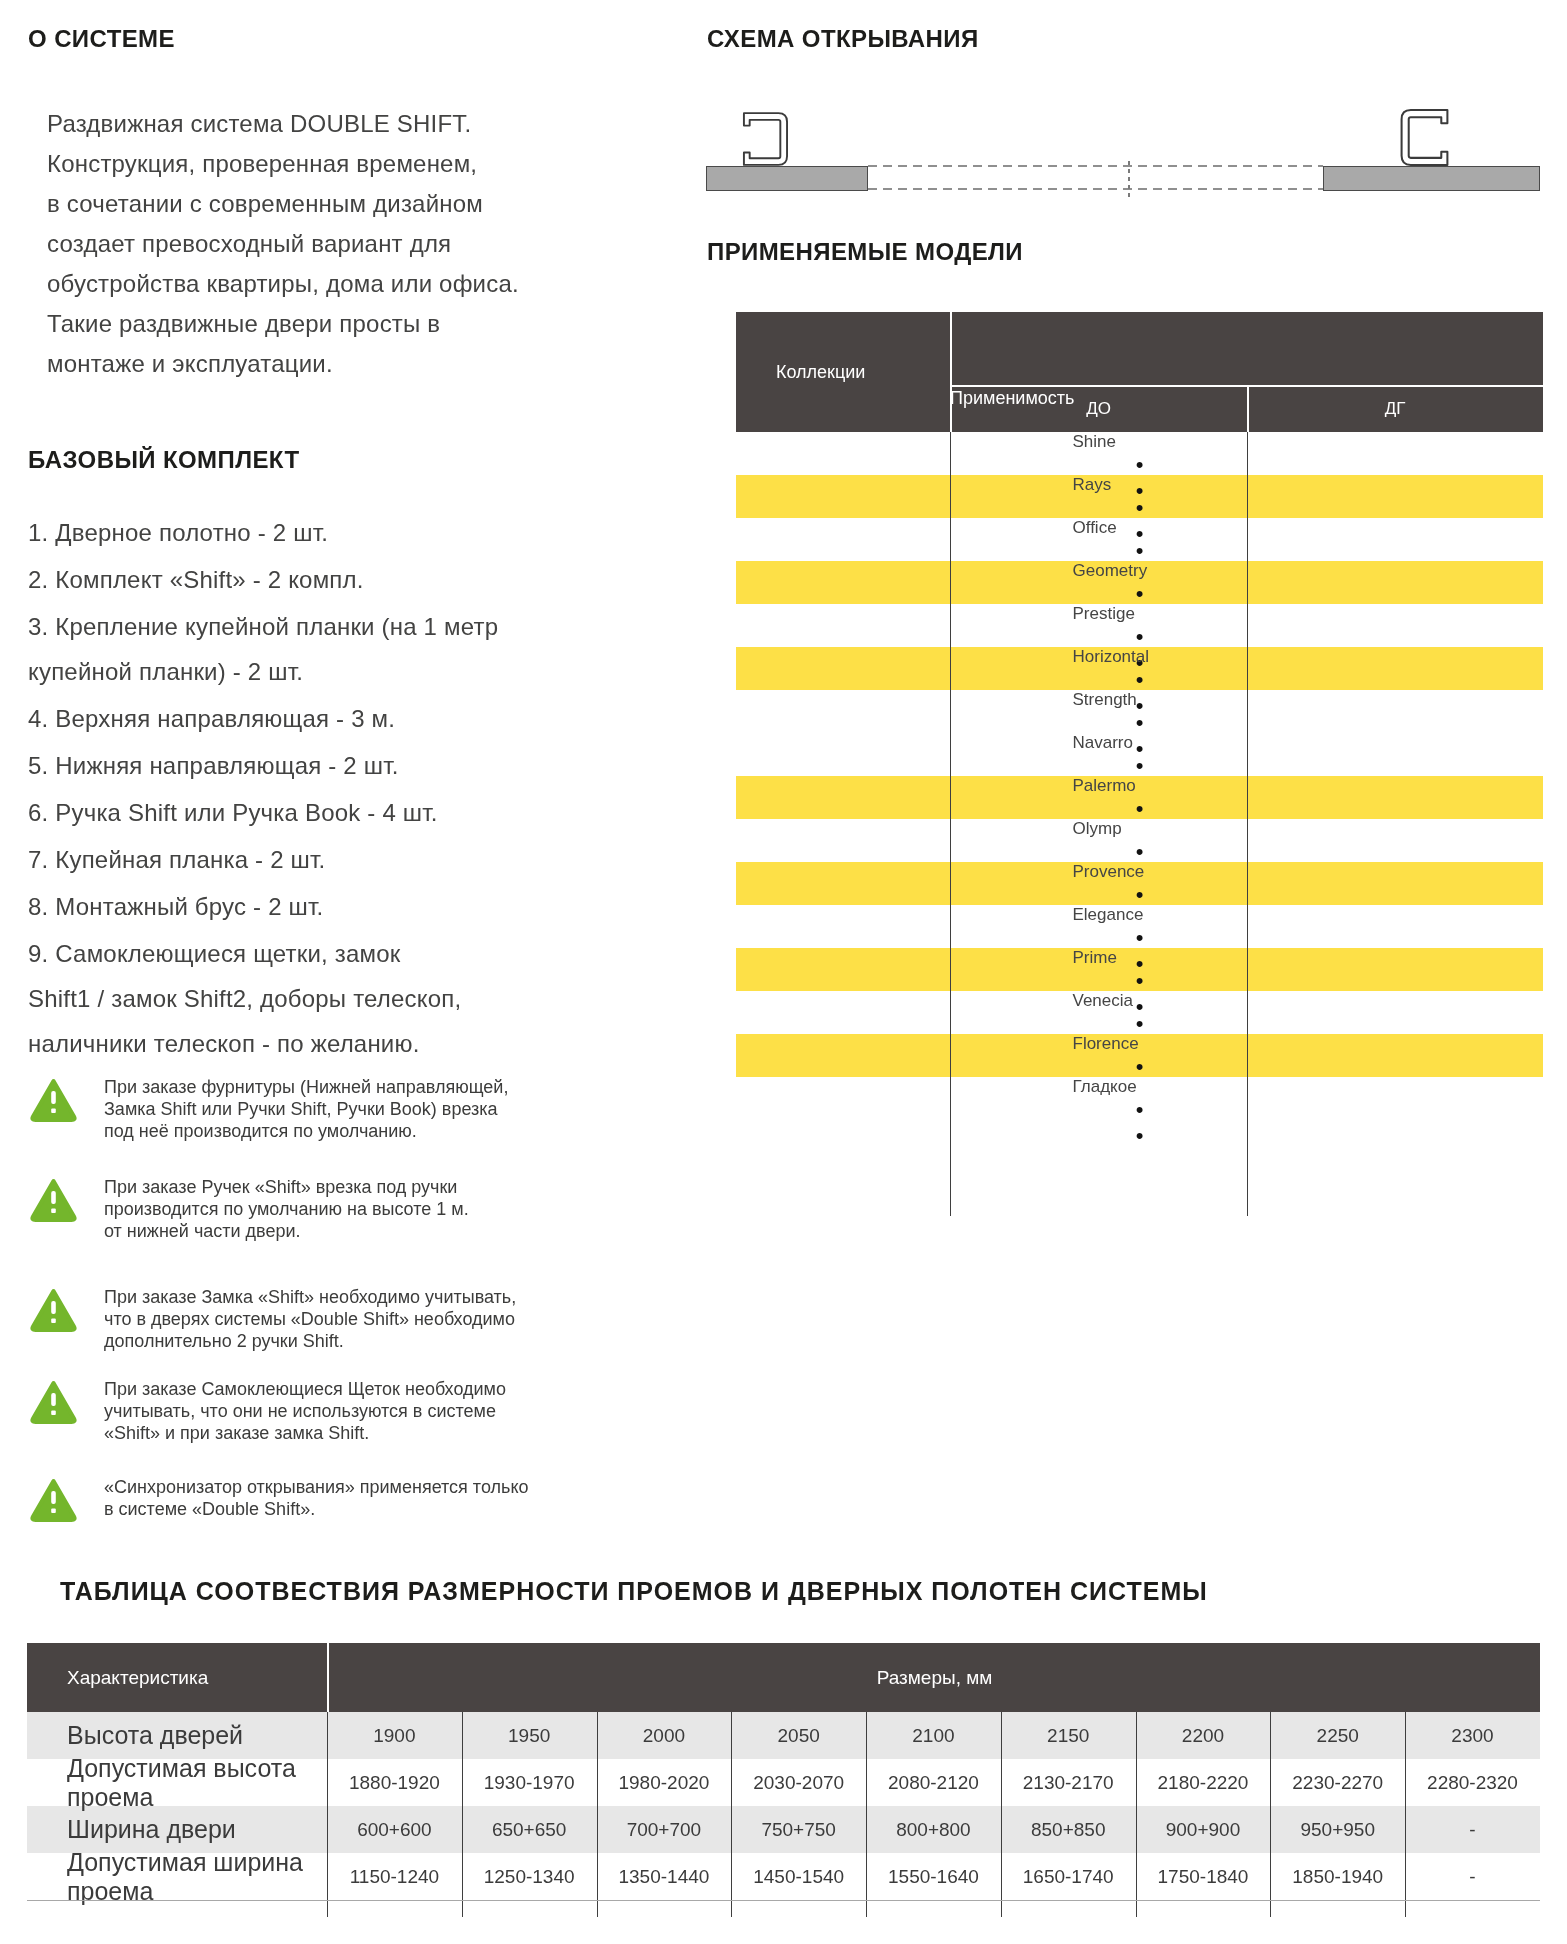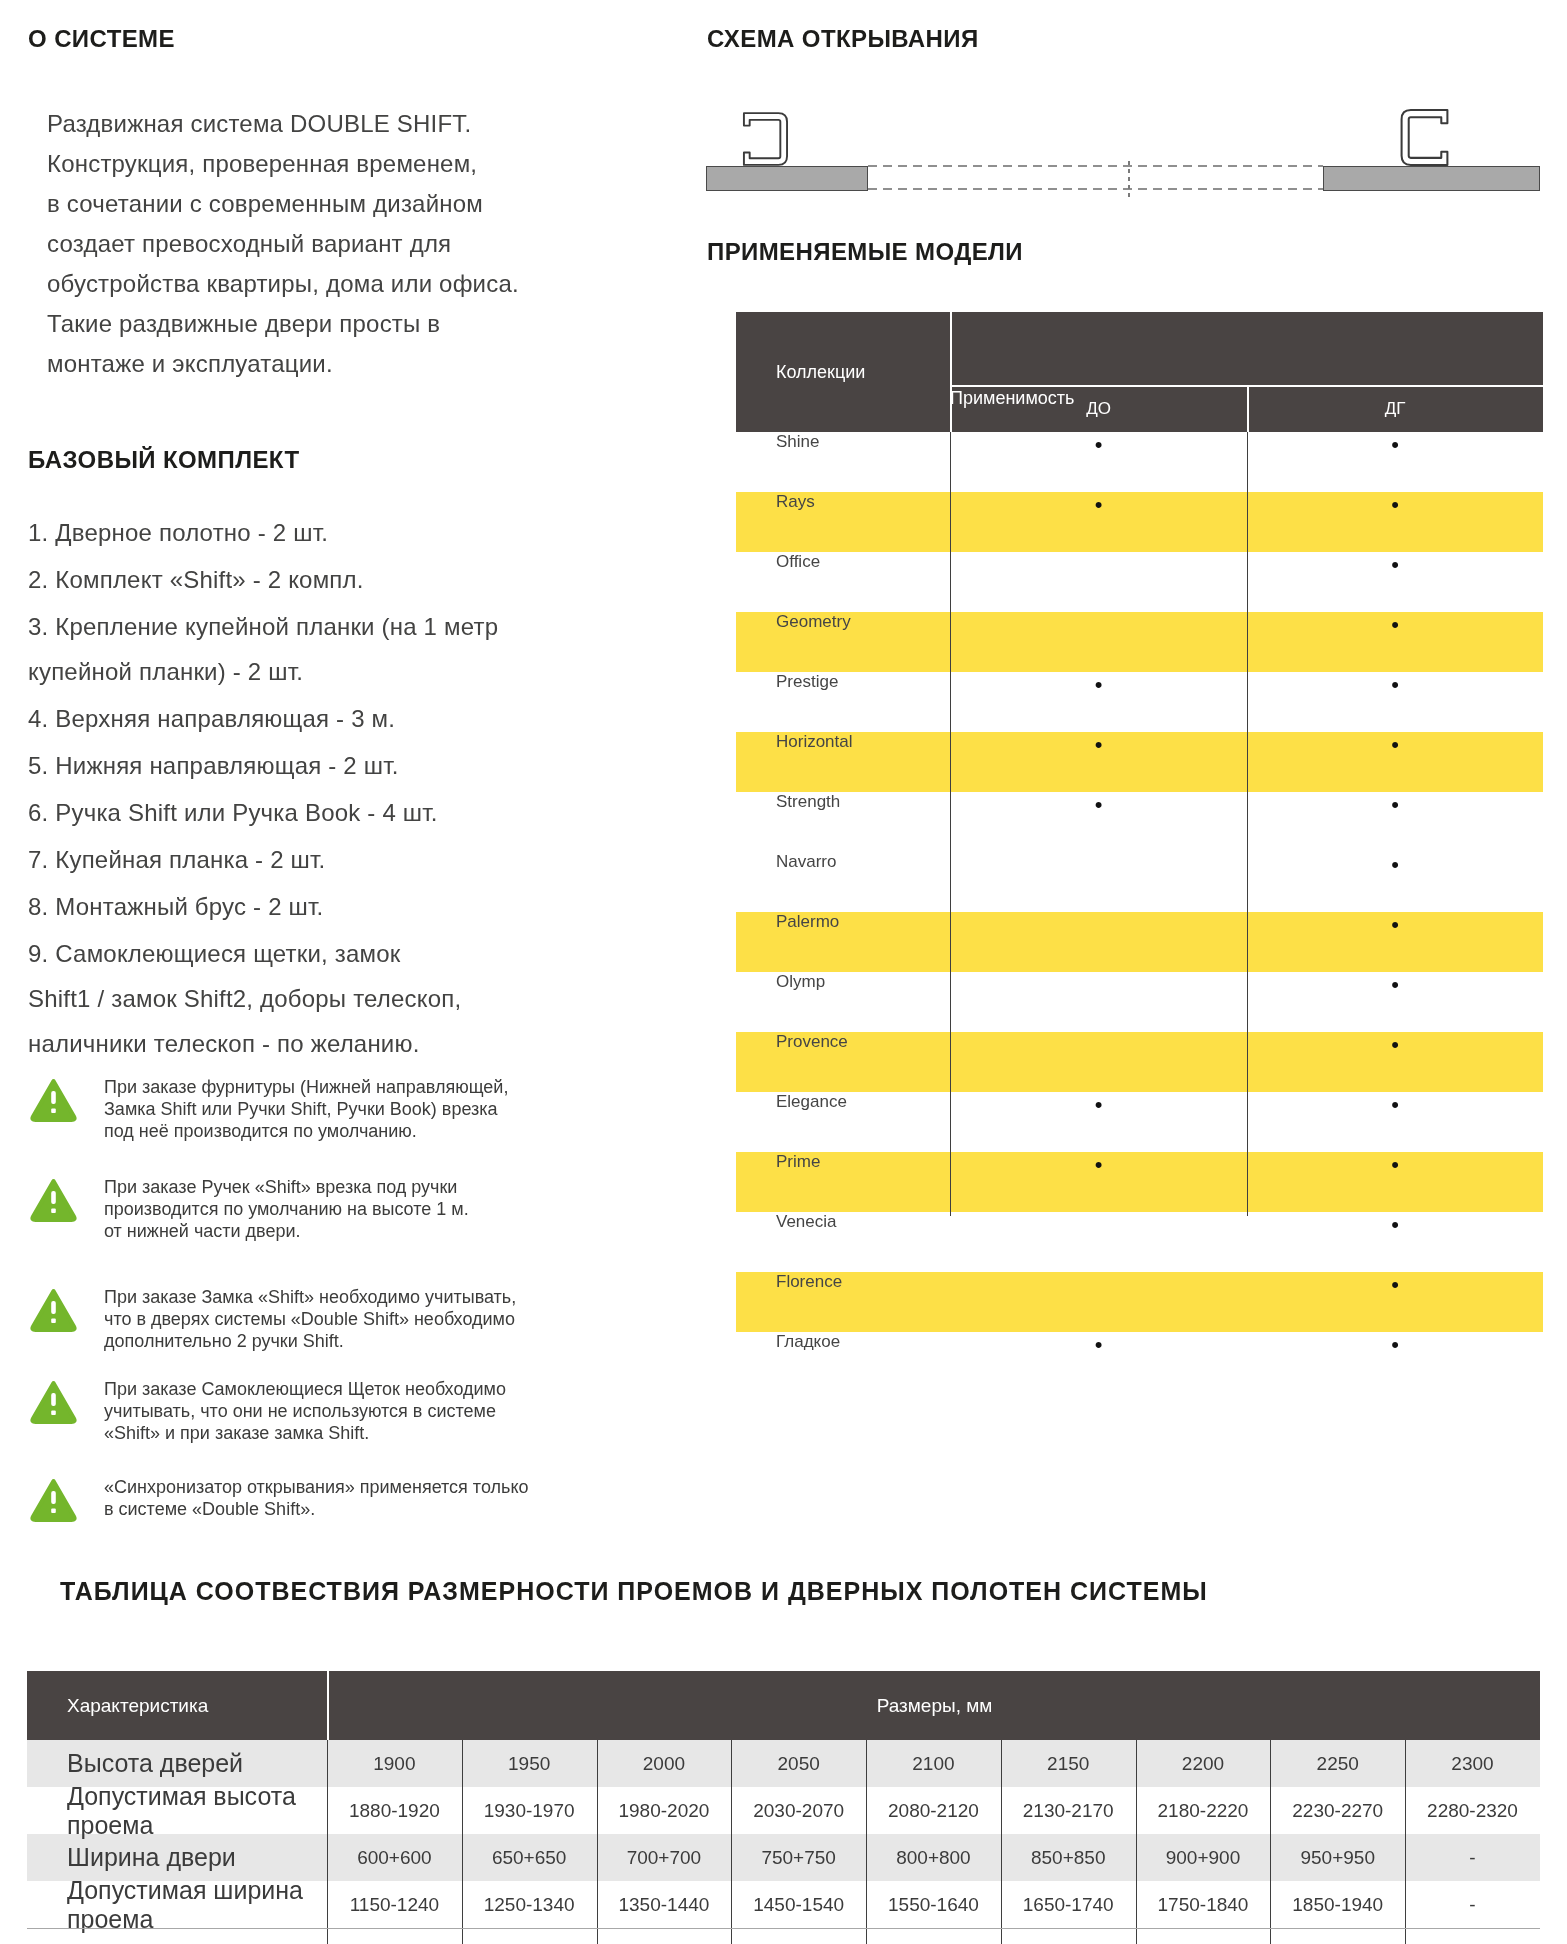--- a/index.html
+++ b/index.html
@@ -21,28 +21,28 @@
   
   .models-table{position:absolute;left:736px;top:312px;width:807px;}
   .mt-header{position:relative;width:807px;height:120px;background:#494443;color:#fff;}
   .mt-collections{position:absolute;left:40px;top:0;height:120px;line-height:120px;font-size:18px;}
   .mt-applic{position:absolute;left:214px;top:0;width:593px;height:73px;line-height:76px;text-align:left;font-size:18px;margin-top:48px;}
   .mt-do{position:absolute;left:214px;top:75px;width:297px;height:45px;line-height:43px;text-align:center;font-size:17px;}
   .mt-dg{position:absolute;left:511px;top:75px;width:296px;height:36px;line-height:43px;text-align:center;font-size:17px;}
   .mt-wv1{position:absolute;left:214px;top:0;width:2px;height:120px;background:#fff;}
   .mt-wh{position:absolute;left:216px;top:73px;width:591px;height:2px;background:#fff;}
   .mt-wv2{position:absolute;left:511px;top:75px;width:2px;height:45px;background:#fff;}
-  .mt-row{display:flex;height:60px;align-items:flex-start;}
+  .mt-row{display:flex;height:43px;align-items:center;flex-direction:column;}
   .mt-row.shaded{background:#fde047;}
   .mt-c1{width:214px;padding-left:40px;box-sizing:border-box;font-size:17px;color:#454545;}
   .mt-c2{width:297px;text-align:center;font-size:22px;color:#121212;}
   .mt-c3{width:296px;text-align:center;font-size:22px;color:#121212;}
   .mt-line{position:absolute;top:120px;width:1px;height:784px;background:#3f3f3f;}
   
-  .sizes-table{position:absolute;left:27px;top:1643px;width:1513px;margin-top:28px;}
+  .sizes-table{position:absolute;left:27px;top:1643px;width:1513px;}
   .st-header{position:relative;width:1513px;height:69px;}
   .st-hcell1{position:absolute;left:0;top:0;width:300px;height:69px;background:#494443;color:#fff;
              font-size:19px;line-height:69px;padding-left:40px;box-sizing:border-box;}
   .st-hcell2{position:absolute;left:302px;top:0;width:1211px;height:69px;background:#494443;color:#fff;
              font-size:19px;line-height:69px;text-align:center;}
   .st-row{display:flex;height:47px;align-items:center;}
   .st-row.shaded{background:#e7e7e7;}
   .st-label{width:300px;padding-left:40px;box-sizing:border-box;font-size:25px;color:#3b3b3b;}
   .st-val{width:134.78px;text-align:center;font-size:19px;color:#3b3b3b;}
   .st-line{position:absolute;top:69px;width:1px;height:205px;background:#3f3f3f;}

